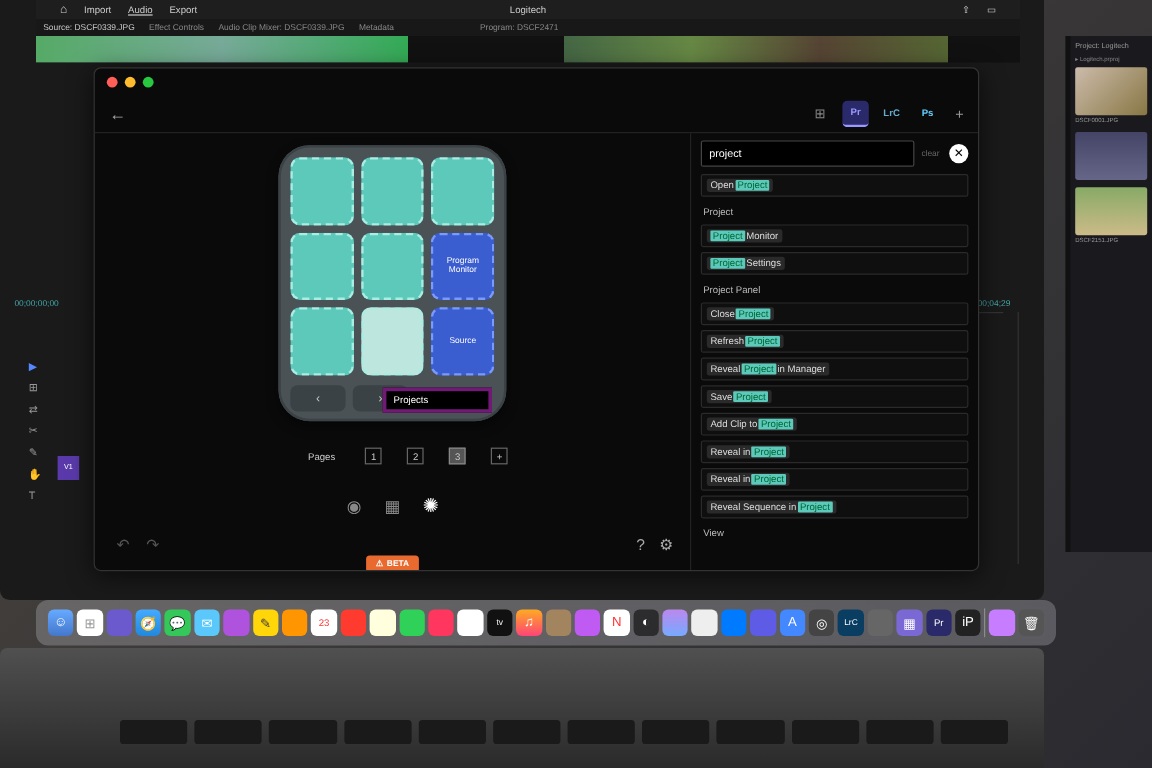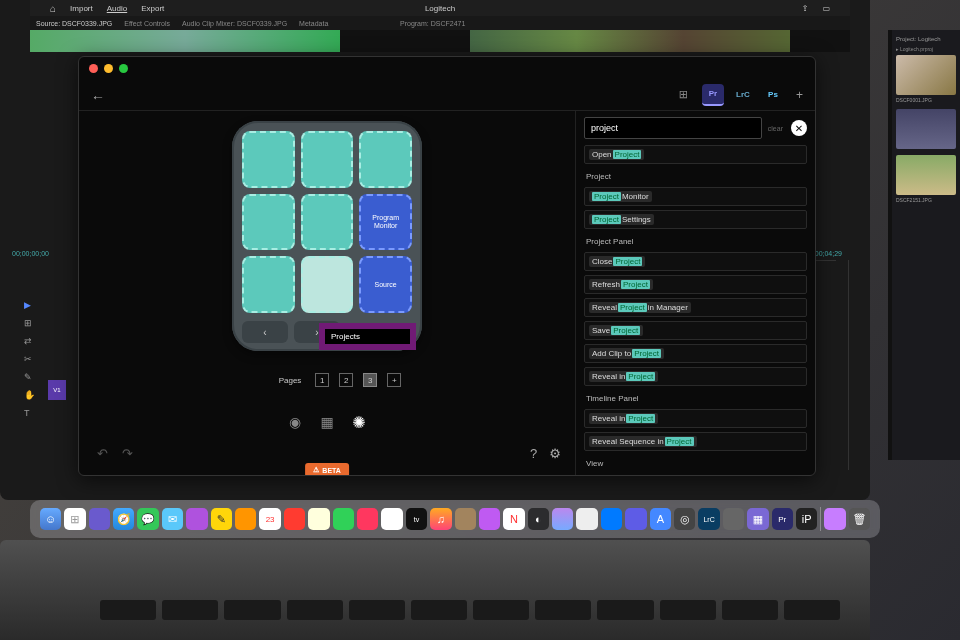--- a/index.html
+++ b/index.html
@@ -34,25 +34,25 @@
   .body { flex: 1; display: flex; overflow: hidden; }
   .left { flex: 1; display: flex; flex-direction: column; align-items: center; padding-top: 10px; position: relative; }
   .right { width: 240px; border-left: 1px solid #222; padding: 6px 8px 8px; display: flex; flex-direction: column; gap: 4px; overflow: hidden; }
   
   .device { width: 190px; height: 230px; background: #4a5256; border-radius: 26px; padding: 10px 10px 8px; box-shadow: inset 0 0 0 2px #3a4246, 0 4px 10px rgba(0,0,0,.4); display: flex; flex-direction: column; }
   .key-grid { display: grid; grid-template-columns: repeat(3,1fr); grid-template-rows: repeat(3,1fr); gap: 6px; flex: 1; }
   .key { background: #5cc9bb; border-radius: 8px; border: 2px dashed #a8eee3; display: flex; align-items: center; justify-content: center; font-size: 7px; color: #fff; text-align: center; line-height: 1.1; padding: 2px; }
   .key.blue { background: #3a5dd0; border-color: #7a9aff; }
   .key.blue2 { background: #3a5dd0; border-color: #7a9aff; }
   .key.pale { background: #bde6de; }
-  .tooltip { position: absolute; background: #000; color: #fff; font-size: 8px; padding: 3px 50px 3px 6px; border: 6px solid #701a75; }
+  .tooltip { position: absolute; background: #000; color: #fff; font-size: 8px; padding: 3px 50px 3px 6px; border: 3px solid #701a75; }
   .nav-row { display: flex; gap: 6px; margin-top: 8px; align-items: center; }
   .nav-btn { flex: 0 0 46px; height: 22px; background: #3a4246; border-radius: 6px; display: flex; align-items: center; justify-content: center; color: #ccc; font-size: 10px; cursor: pointer; }
   .logi-label { flex: 1; text-align: right; color: #aaa; font-size: 8px; padding-right: 6px; }
-  .pager { display: flex; align-items: center; gap: 10px; margin-top: 22px; font-size: 8px; color: #ccc; margin-left: 26px; }
+  .pager { display: flex; align-items: center; gap: 21px; margin-top: 22px; font-size: 8px; color: #ccc; margin-left: 26px; }
   .pager span.lbl { margin-right: 4px; }
   .pg { width: 14px; height: 14px; border: 1px solid #666; display: flex; align-items: center; justify-content: center; cursor: pointer; }
   .pg.active { background: #555; border-color: #888; }
   .bottom-icons { display: flex; gap: 14px; margin-top: 26px; }
   .b-ic { width: 18px; height: 18px; color: #888; display: flex; align-items: center; justify-content: center; font-size: 14px; }
   .b-ic.active { color: #fff; font-size: 16px; }
   .left-bottom-right { position: absolute; bottom: 14px; right: 14px; display: flex; gap: 12px; }
   .lb-ic { color: #aaa; font-size: 13px; cursor: pointer; }
   .beta { position: absolute; left: 50%; transform: translateX(-50%); bottom: -2px; background: #e96a2e; color: #fff; font-size: 7px; font-weight: 600; padding: 3px 8px; border-radius: 3px; display: flex; align-items: center; gap: 3px; }
   .undo-row { position: absolute; left: 18px; bottom: 14px; display: flex; gap: 14px; color: #555; font-size: 13px; }
@@ -255,21 +255,20 @@
                 <span class="hl">Project</span>
               </span>
             </div>
           <div class="action">
               <span class="pill">
                 <span>Reveal in </span>
                 <span class="hl">Project</span>
               </span>
             </div>
 
-          <div class="cat">Timeline Panel</div>
           <div class="action">
               <span class="pill">
                 <span>Reveal in </span>
                 <span class="hl">Project</span>
               </span>
             </div>
           <div class="action">
               <span class="pill">
                 <span>Reveal Sequence in </span>
                 <span class="hl">Project</span>

